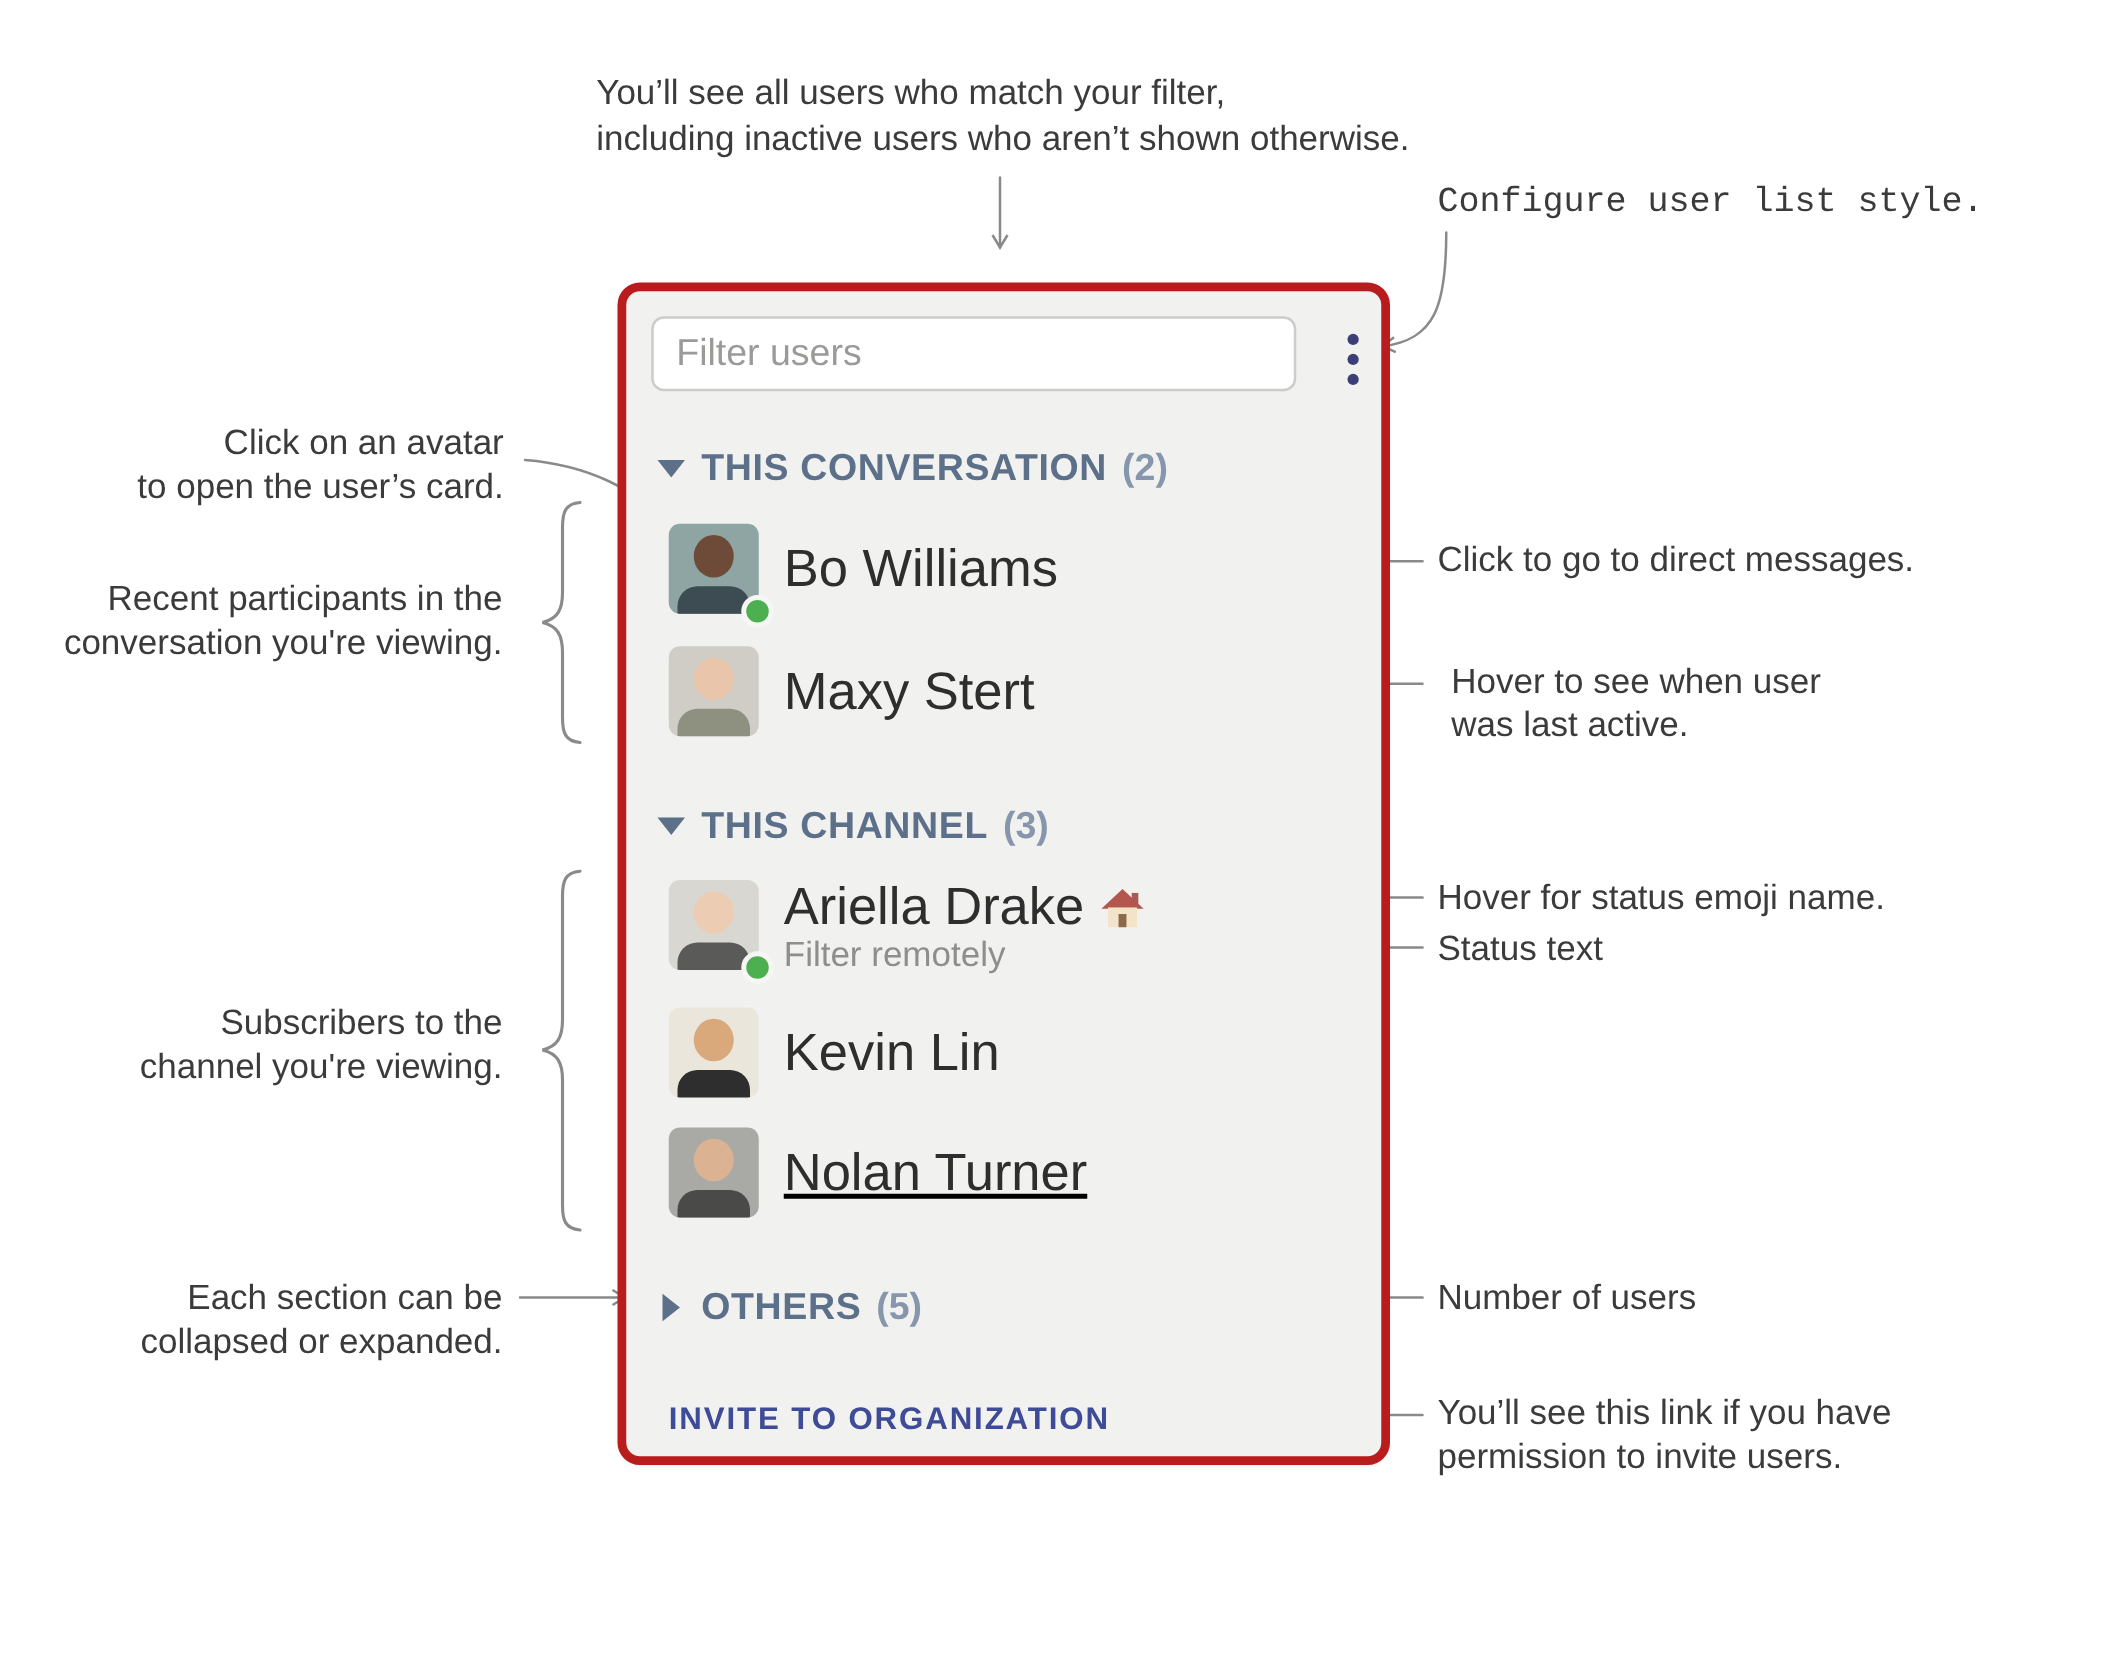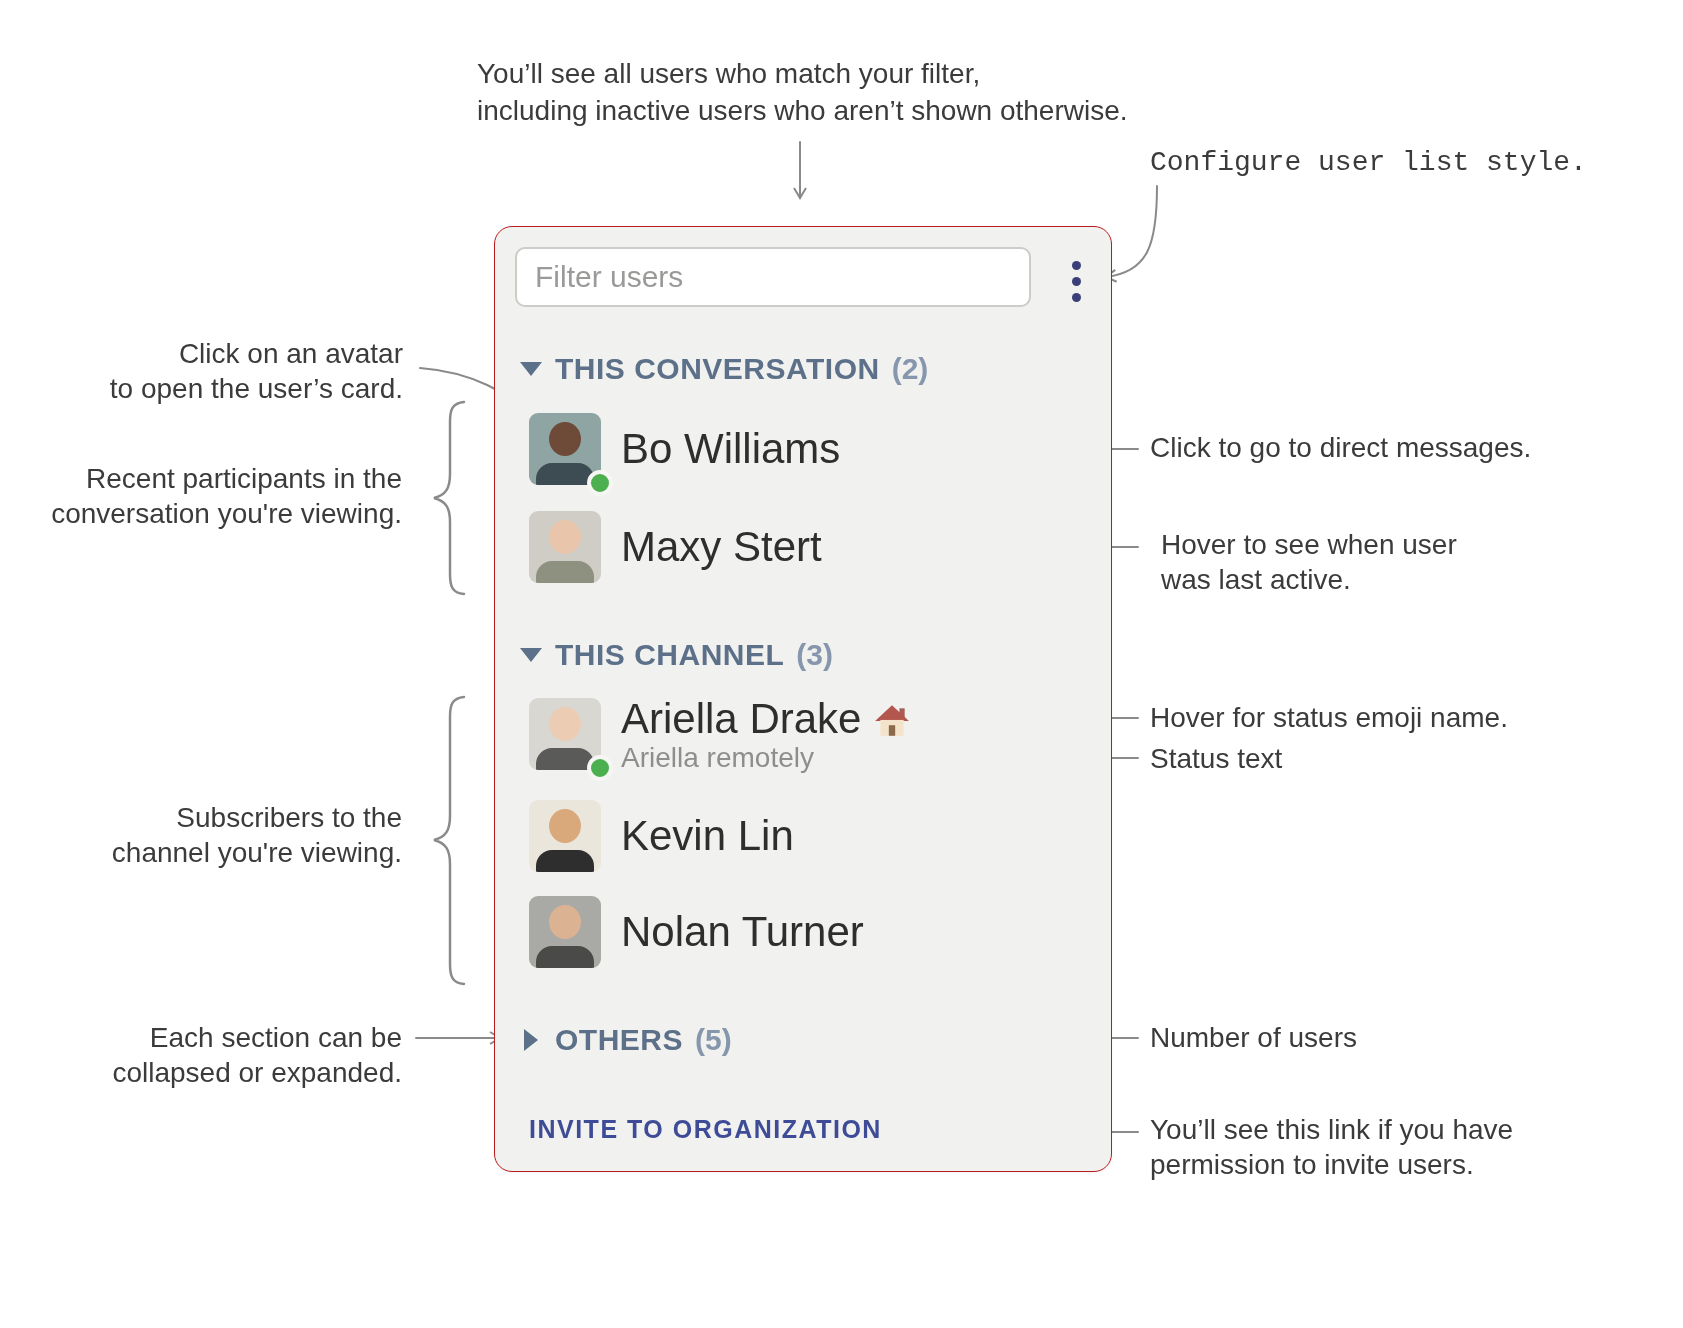--- a/index.html
+++ b/index.html
@@ -24,21 +24,21 @@
   .n-statusemoji { left:1150px; top:700px; }
   .n-statustext  { left:1150px; top:741px; }
   .n-subscribers { left:100px;  top:800px; width:302px; }
   .n-collapse    { left:100px;  top:1020px; width:302px; }
   .n-count       { left:1150px; top:1020px; }
   .n-invite      { left:1150px; top:1112px; }
 
   
   .panel {
     position:absolute; left:494px; top:226px; width:618px; height:946px;
-    background:#f1f1ef; border:1px solid #b91c1c; border-radius:18px;
+    background:#f1f1ef; border:7px solid #b91c1c; border-radius:18px;
     box-shadow:0 1px 3px rgba(0,0,0,0.05);
   }
   .filter-input {
     position:absolute; left:20px; top:20px; width:516px; height:60px;
     background:#ffffff; border:2px solid #ccccc9; border-radius:10px;
     font-family:inherit; font-size:30px; color:#333333; padding:0 18px; outline:none;
   }
   .filter-input::placeholder { color:#9a9a98; }
 
   .kebab {
@@ -59,21 +59,21 @@
   .tri-down { width:0; height:0; border-left:11px solid transparent; border-right:11px solid transparent; border-top:14px solid var(--section-header,#5d7089); }
   .tri-right{ width:0; height:0; border-top:11px solid transparent; border-bottom:11px solid transparent; border-left:14px solid var(--section-header,#5d7089); }
   .sec-label { font-size:30px; font-weight:bold; letter-spacing:0.5px; color:var(--section-header,#5d7089); }
   .sec-count { font-size:30px; font-weight:bold; color:var(--section-count,#8696ac); }
 
   .user-row { position:absolute; left:34px; display:flex; align-items:center; gap:20px; }
   .row-bo      { top:186px; }
   .row-maxy    { top:284px; }
   .row-ariella { top:471px; align-items:flex-start; }
   .row-kevin   { top:573px; }
-  .row-nolan   { top:669px; }
+  .row-nolan   { top:669px;text-decoration:underline; }
 
   .avatar { position:relative; width:72px; height:72px; flex:0 0 72px; cursor:pointer; }
   .av-clip { position:absolute; inset:0; border-radius:9px; overflow:hidden; background:var(--bg,#cccccc); }
   .av-head { position:absolute; left:50%; top:9px; transform:translateX(-50%); width:32px; height:34px; border-radius:50%; background:var(--skin,#e0c0a0); }
   .av-body { position:absolute; left:50%; bottom:-4px; transform:translateX(-50%); width:58px; height:26px; border-radius:16px 16px 0 0; background:var(--shirt,#555555); }
   .presence {
     position:absolute; right:-12px; bottom:-11px; width:26px; height:26px; border-radius:50%;
     background:var(--presence-online,#4caf50); border:4px solid #f6f6f4;
   }
 
@@ -232,21 +232,21 @@
           <span class="uname">Ariella Drake</span>
           <span class="house-icon">
             <svg viewBox="0 0 36 36" xmlns="http://www.w3.org/2000/svg">
               <rect x="25" y="6" width="5" height="9" fill="#a65d57"></rect>
               <polygon points="18,3 34,18 2,18" fill="#b3564e"></polygon>
               <rect x="7" y="17" width="22" height="15" fill="#f2e3c9"></rect>
               <rect x="15" y="22" width="6" height="10" fill="#8a6a4a"></rect>
             </svg>
           </span>
         </div>
-        <div class="ustatus">Ariella remotely</div>
+        <div class="ustatus">Filter remotely</div>
       </div>
     </div>
 
     <div class="user-row row-kevin">
       <div class="avatar" style="--bg: #eae6dc; --skin: #d9a97c; --shirt: #2e2e2e;">
         <div class="av-clip">
           <div class="av-head"></div>
             <div class="av-body"></div>
         </div>
       </div>

